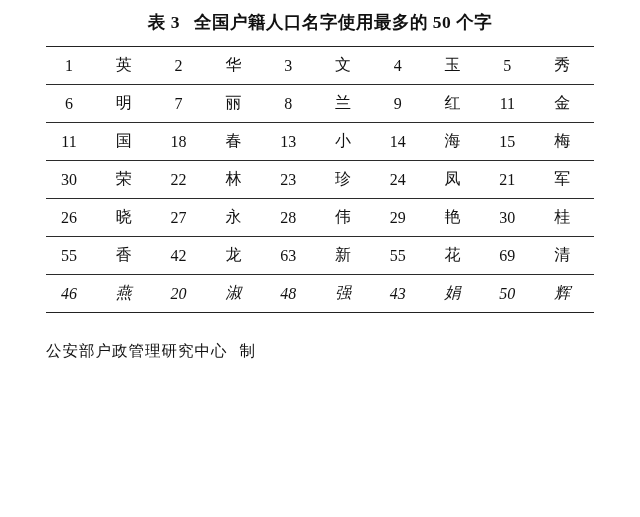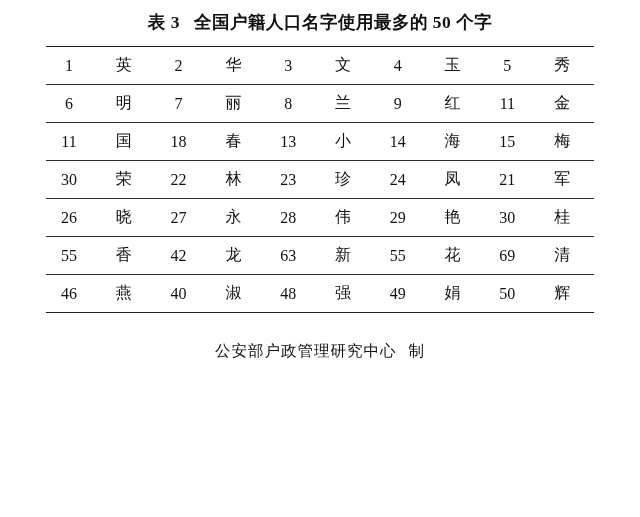--- a/index.html
+++ b/index.html
@@ -41,20 +41,21 @@
   }
   .rank-table tr {
     border-top: 1px solid #2b2b2b;
     border-bottom: 1px solid #2b2b2b;
   }
   .rank-table tr:first-child {
     border-top: 1.6px solid #222;
   }
   .rank-table tr:last-child {
     border-bottom: 1.6px solid #222;
+    font-style: italic;
   }
   .rank-table td {
     height: 37px;
     font-size: 16px;
     padding: 0;
     vertical-align: middle;
     color: #111111;
   }
   .num-cell {
     width: 46px;
@@ -63,21 +64,21 @@
     font-size: 15.5px;
   }
   .char-cell {
     width: 63.5px;
     text-align: center;
     font-size: 16.5px;
   }
   .footer {
     width: 548px;
     margin: 0 auto;
-    text-align: center;
+    text-align: left;
     font-size: 15.5px;
     padding-top: 28px;
     letter-spacing: 1px;
     color: #111111;
   }
   .footer .sep {
     display: inline-block;
     width: 12px;
   }
 </style>
@@ -160,25 +161,25 @@
           <td class="num-cell">63</td>
           <td class="char-cell">新</td>
           <td class="num-cell">55</td>
           <td class="char-cell">花</td>
           <td class="num-cell">69</td>
           <td class="char-cell">清</td>
         </tr>
         <tr>
           <td class="num-cell">46</td>
           <td class="char-cell">燕</td>
-          <td class="num-cell">40</td>
+          <td class="num-cell">20</td>
           <td class="char-cell">淑</td>
           <td class="num-cell">48</td>
           <td class="char-cell">强</td>
-          <td class="num-cell">49</td>
+          <td class="num-cell">43</td>
           <td class="char-cell">娟</td>
           <td class="num-cell">50</td>
           <td class="char-cell">辉</td>
         </tr>
       </tbody>
   </table>
 
   <div class="footer">
     <span>公安部户政管理研究中心</span><span class="sep"></span><span>制</span>
   </div>

